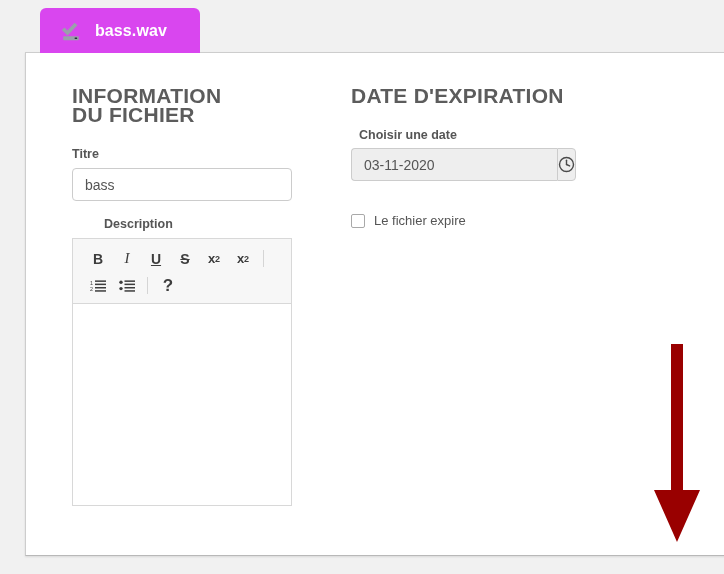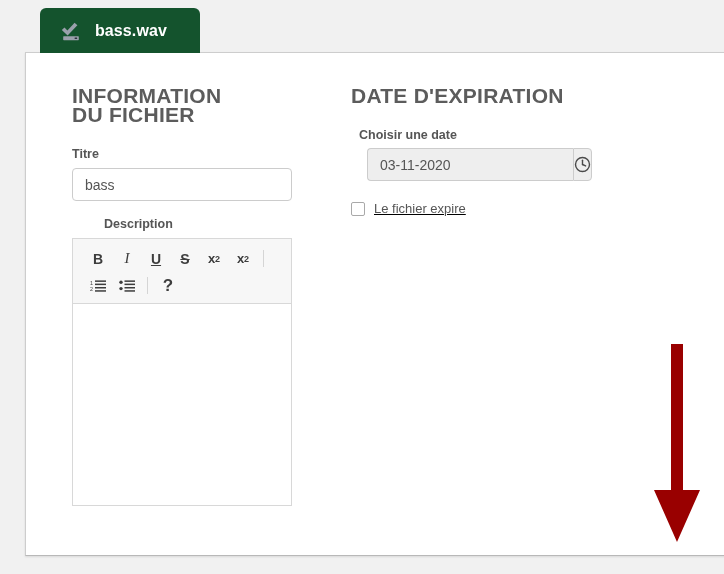--- a/index.html
+++ b/index.html
@@ -16,21 +16,21 @@
     -webkit-font-smoothing: antialiased;
   }
 
   
   #file-tab {
     position: absolute;
     left: 40px;
     top: 8px;
     width: 160px;
     height: 45px;
-    background: #14532d;
+    background: #d946ef;
     border-radius: 6px 6px 0 0;
     display: flex;
     align-items: center;
     padding-left: 20px;
     box-sizing: border-box;
     z-index: 5;
   }
   #file-tab .tab-icon {
     width: 22px;
     height: 20px;
@@ -127,22 +127,21 @@
     align-items: center;
     justify-content: center;
     cursor: pointer;
     padding: 0;
   }
 
   
   .checkbox-row {
     display: flex;
     align-items: center;
-    margin-top: 8px;
-    text-decoration: underline;
+    margin-top: 20px;
   }
   .checkbox-box {
     width: 12px;
     height: 12px;
     border: 1px solid #a9a9a9;
     border-radius: 2px;
     background: #ffffff;
     flex: none;
   }
   .checkbox-label {
@@ -287,21 +286,21 @@
       <div class="editor-body"></div>
     </div>
   </div>
 
   <div class="col col-right">
 
     <div class="section-title" style="position:absolute; left:0; top:33px;">DATE D'EXPIRATION</div>
 
     <div class="field-label" style="position:absolute; left:8px; top:75px;">Choisir une date</div>
 
-    <div class="date-group" style="position:absolute; left:16px; top:95px;">
+    <div class="date-group" style="position:absolute; left:0; top:95px;">
       <input class="date-input" type="text" value="03-11-2020" style="">
       <button class="date-button" type="button">
         <svg width="17" height="17" viewBox="0 0 17 17">
           <circle cx="8.5" cy="8.5" r="7" fill="none" stroke="#4a4a4a" stroke-width="1.4"></circle>
           <line x1="8.5" y1="8.5" x2="8.5" y2="4.3" stroke="#4a4a4a" stroke-width="1.4" stroke-linecap="round"></line>
           <line x1="8.5" y1="8.5" x2="11.6" y2="9.9" stroke="#4a4a4a" stroke-width="1.4" stroke-linecap="round"></line>
         </svg>
       </button>
     </div>
 

